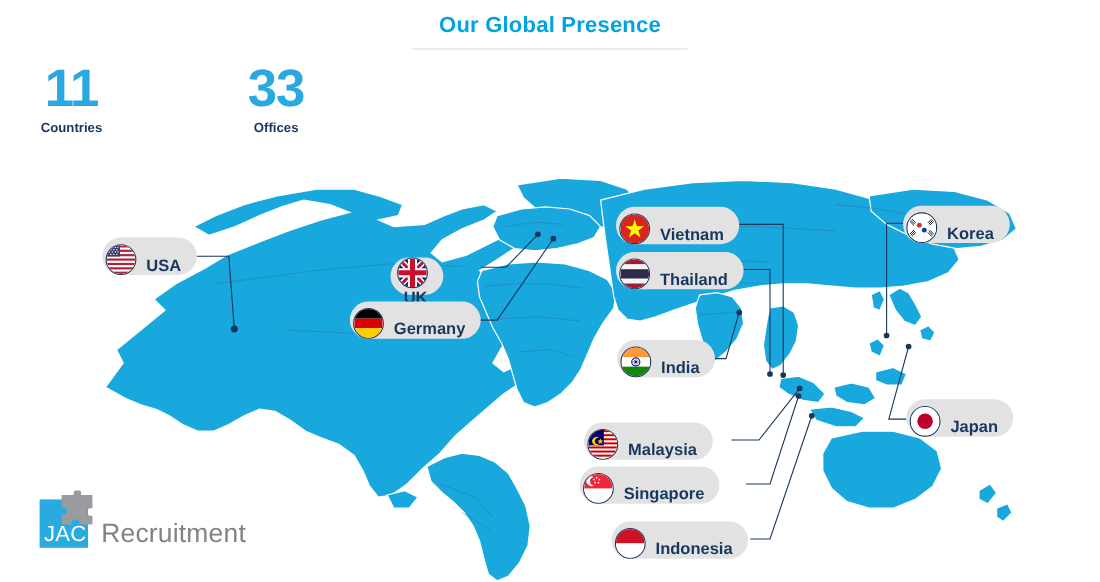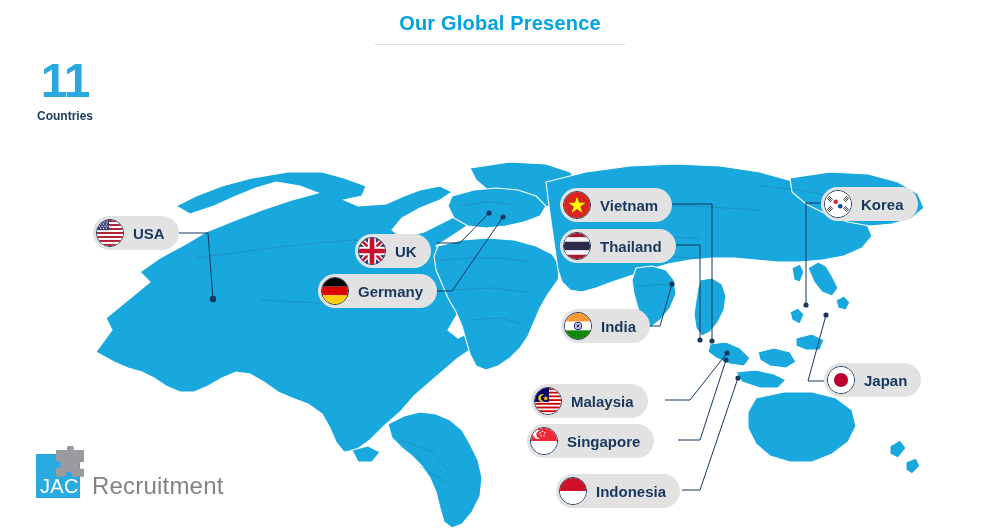--- a/index.html
+++ b/index.html
@@ -35,21 +35,21 @@
 
   
   #map{ position:absolute; left:0; top:0; width:1000px; height:529px; }
 
   
   .pill{
     position:absolute;
     height:34px;
     background:#e2e2e2;
     border-radius:17px;
-    display:flex; align-items:center;
+    display:flex; align-items:flex-end;
     padding:0 14px 0 3px;
     white-space:nowrap;
   }
   .pill .flag{
     width:28px; height:28px; border-radius:50%;
     overflow:hidden; flex:0 0 28px;
     border:1.6px solid #17375E;
     position:relative; background:#fff;
   }
   .pill .lbl{
@@ -189,20 +189,24 @@
 
   <div class="hdr">
     <div class="hdr-title">Our Global Presence</div>
     <div class="hdr-rule"></div>
   </div>
 
   <div class="stats">
     <div class="stat">
       <div class="stat-num">11</div>
       <div class="stat-lbl">Countries</div>
+    </div>
+    <div class="stat">
+      <div class="stat-num">33</div>
+      <div class="stat-lbl">Offices</div>
     </div>
   </div>
 
   <div class="pill" style="left:93px;top:216px;">
     <span class="flag">
       <svg viewBox="0 0 28 28">
           <rect width="28" height="28" fill="#fff"></rect>
         <g fill="#B22234">
             <rect y="0" width="28" height="2.15"></rect>
             <rect y="4.3" width="28" height="2.15"></rect>
@@ -227,21 +231,21 @@
             <circle cx="11" cy="6.6" r="0.7"></circle>
         <circle cx="4" cy="8.9" r="0.7"></circle>
             <circle cx="7" cy="8.9" r="0.7"></circle>
             <circle cx="10" cy="8.9" r="0.7"></circle>
           </g>
       </svg>
     </span>
     <span class="lbl">USA</span>
   </div>
 
-  <div class="pill" style="left:355px;top:234px;">
+  <div class="pill" style="left:355px;top:234px;flex-direction:column;">
     <span class="flag">
       <svg viewBox="0 0 28 28">
           <rect width="28" height="28" fill="#012169"></rect>
         <path d="M0,0 L28,28 M28,0 L0,28" stroke="#fff" stroke-width="6"></path>
         <path d="M0,0 L28,28 M28,0 L0,28" stroke="#C8102E" stroke-width="3"></path>
         <path d="M14,0 V28 M0,14 H28" stroke="#fff" stroke-width="9"></path>
         <path d="M14,0 V28 M0,14 H28" stroke="#C8102E" stroke-width="5"></path>
       </svg>
     </span>
     <span class="lbl">UK</span>

